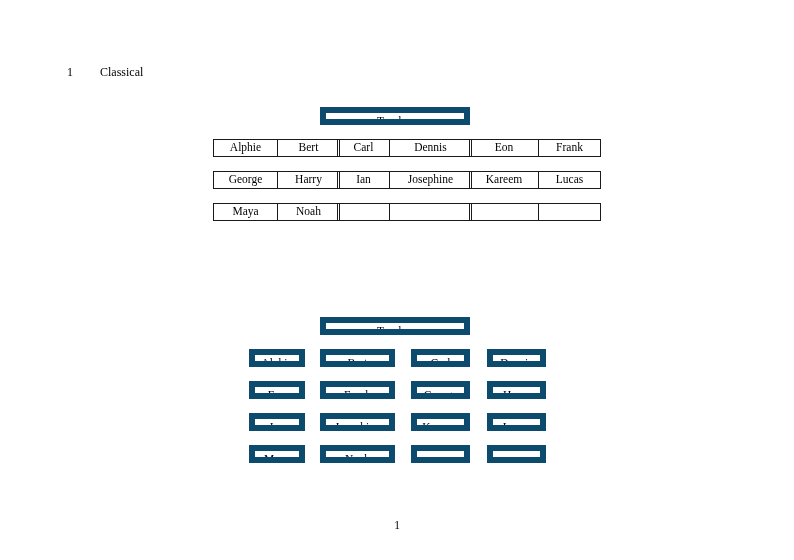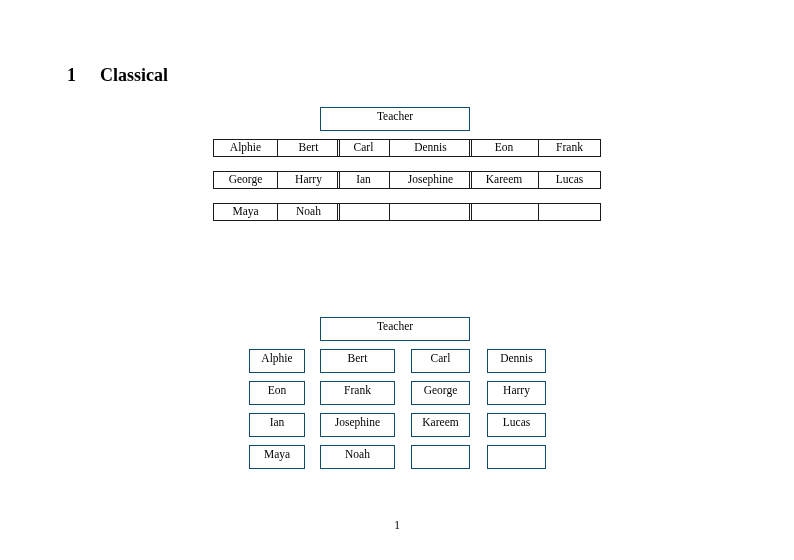--- a/index.html
+++ b/index.html
@@ -16,22 +16,22 @@
     overflow: hidden;
   }
   .page {
     position: absolute;
     inset: 0;
   }
 
   
   .section-heading {
     position: absolute;
-    font-weight: bold;
-    font-size: 18px;
+    font-weight: normal;
+    font-size: 12px;
     line-height: 1;
     white-space: nowrap;
   }
   .section-heading .sec-num {
     display: inline-block;
     width: 33px;
   }
   #heading-classical   { left: 67px; top: 66px; }
   #heading-distributed { left: 67px; top: 277px; }
 
@@ -49,23 +49,23 @@
     padding: 0 4px;
     text-align: center;
     vertical-align: middle;
     white-space: nowrap;
     font-size: 11.5px;
   }
 
   
   .box {
     position: absolute;
-    border: 1px solid #0c4a6e;
+    border: 6px solid #0c4a6e;
     box-sizing: border-box;
-    height: 24px;
+    height: 18px;
     font-size: 11.5px;
     line-height: 16px;
     text-align: center;
     white-space: nowrap;
     overflow: hidden;
   }
 
   
   .teacher-box {
     left: 320px;

